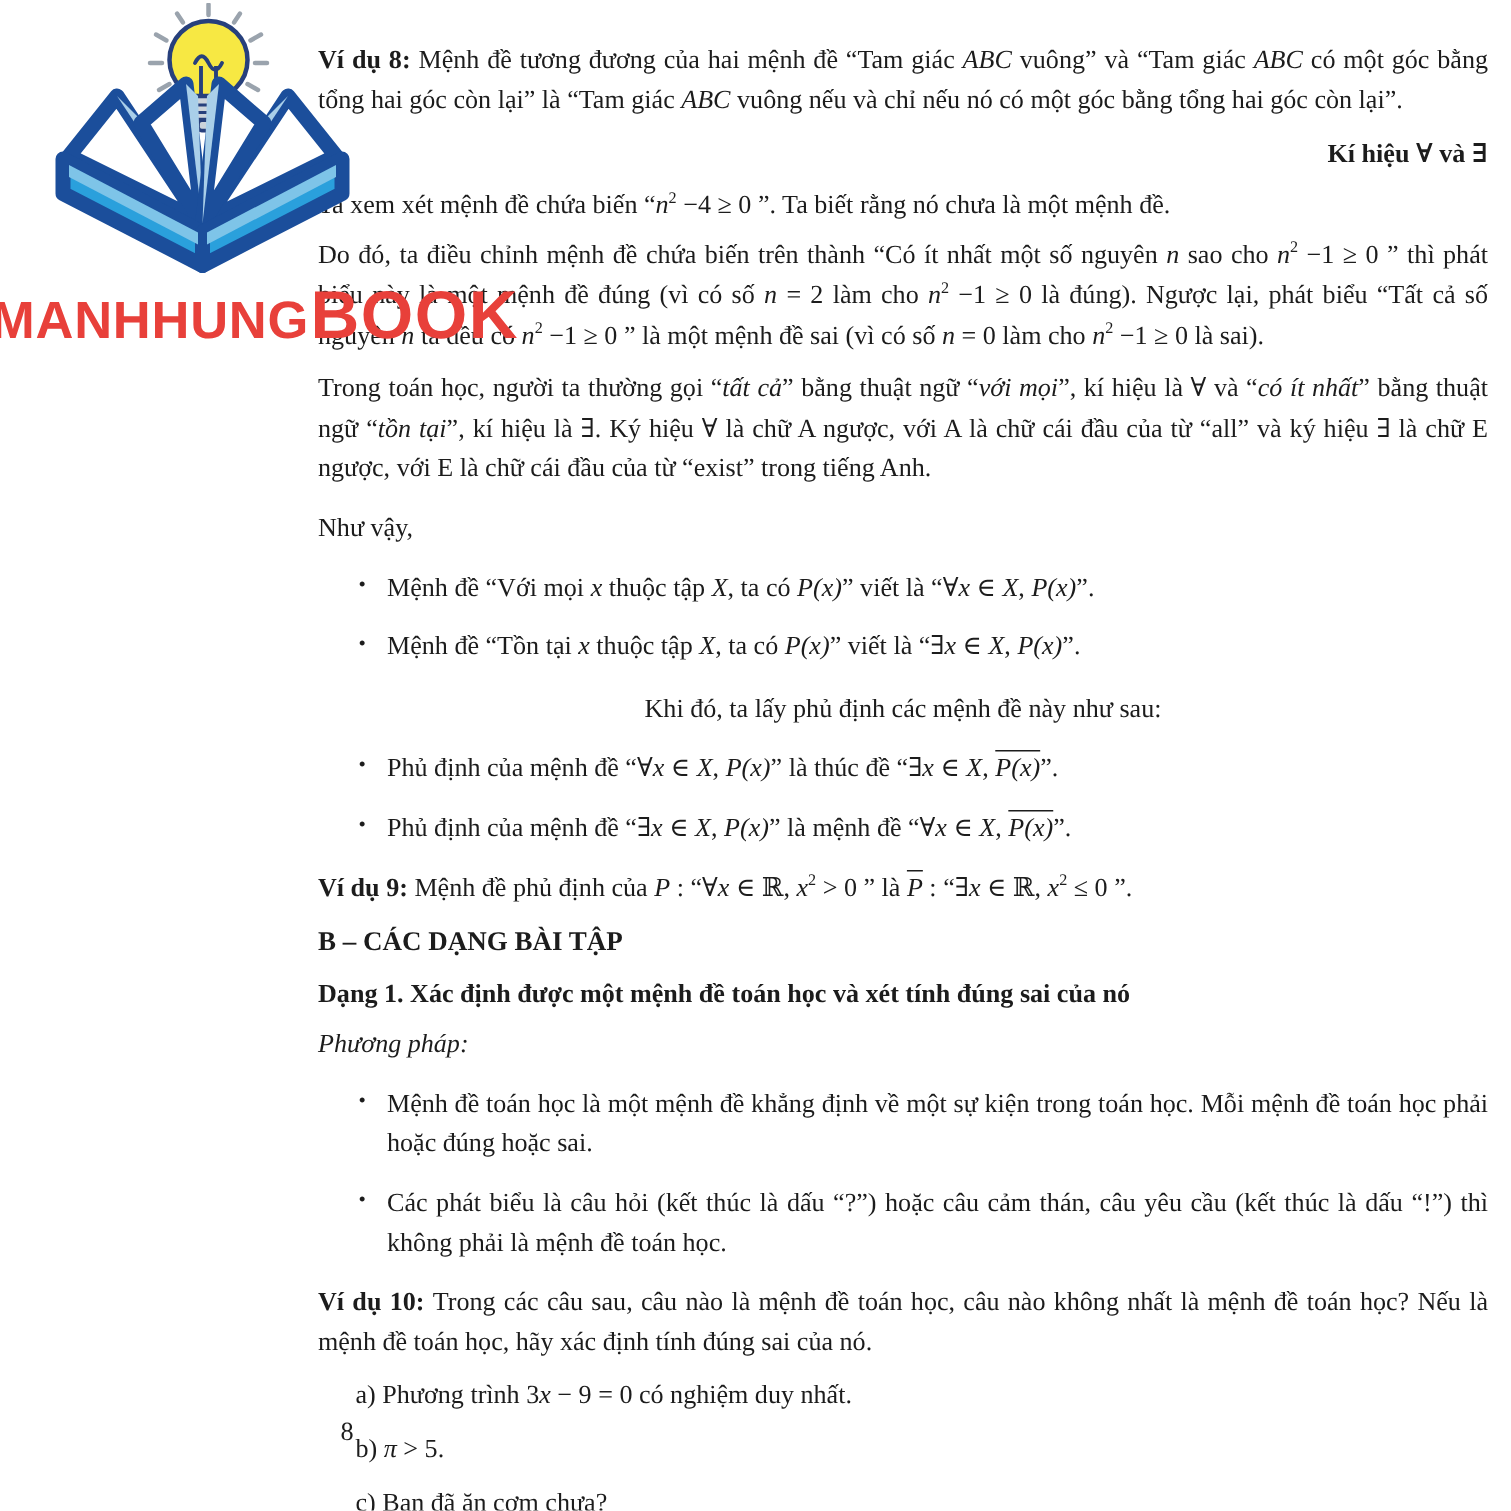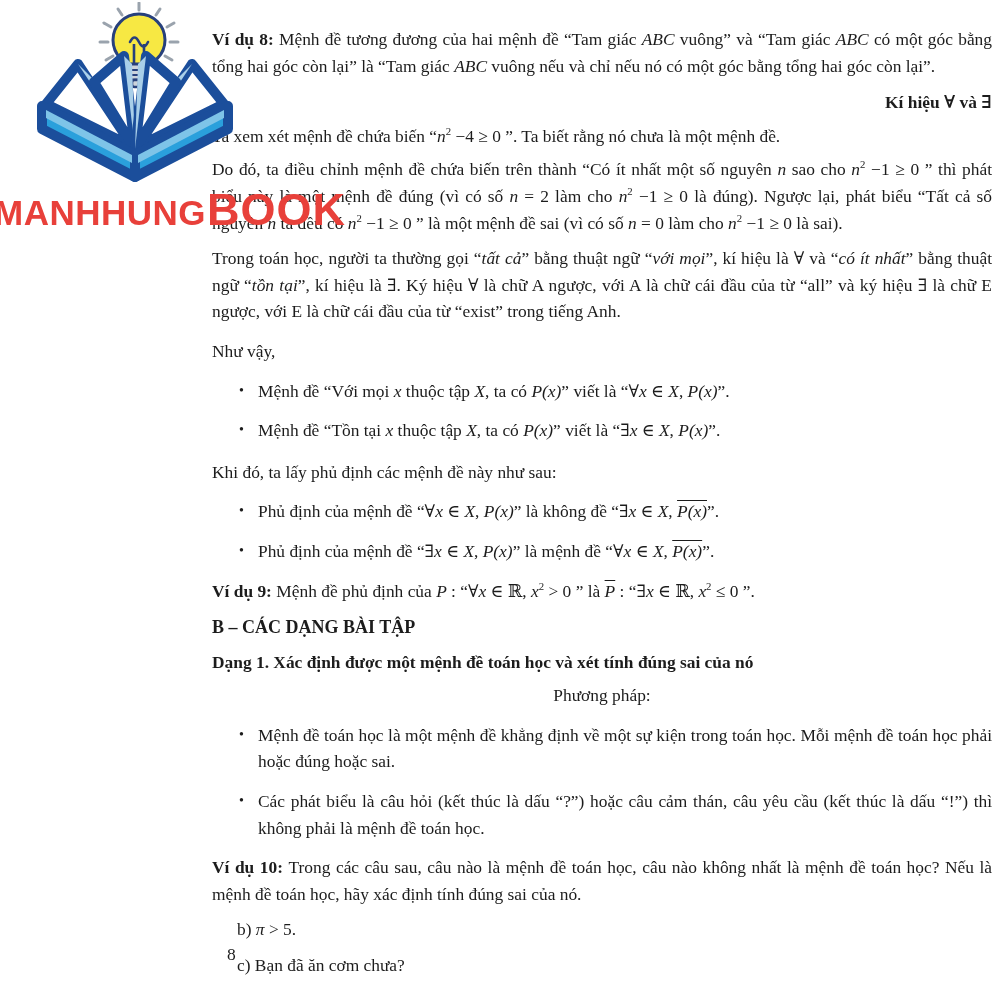--- a/index.html
+++ b/index.html
@@ -14,27 +14,27 @@
     font-size:17.4px;line-height:26.6px;text-align:justify;
   }
   .blk{margin:0 0 6px 0;}
   .p-example{margin:2px 0 8px;}
   .p1{margin-bottom:10px;}
   .h-symbol{font-weight:bold;text-align:right;padding-left:26px;margin:6px 0 7px;}
   .p-ta{margin-bottom:7px;}
   .p-dodo{margin-bottom:9px;}
   .p-trong{margin-bottom:13px;}
   .p-nhuvay{text-align:left;margin-bottom:5px;}
-  .p-khido{text-align:left;margin:15px 0 5px;}
+  .p-khido{text-align:center;margin:15px 0 5px;}
   .bullet{position:relative;padding-left:46px;margin:13px 0;}
   .bullet .marker{position:absolute;left:27px;top:0;font-size:14px;}
   .vd9{text-align:left;margin:11px 0 10px;}
   .h-section{font-weight:bold;text-align:left;margin:9px 0 8px;font-size:18px;}
   .h-type{font-weight:bold;text-align:left;margin:5px 0 7px;}
-  .method{text-align:center;margin:0 0 3px;}
+  .method{font-style:italic;text-align:left;margin:0 0 3px;}
   .vd10{margin:7px 0 4px;}
   .item{text-align:left;padding-left:25px;margin:9px 0;}
   
   .r-b{font-weight:bold;}
   .r-i{font-style:italic;}
   .r-s{font-size:0.62em;vertical-align:super;line-height:0;}
   .r-o{text-decoration:overline;}
   
   .page-num{position:absolute;left:227px;top:944px;z-index:1;font-size:17.5px;}
   
@@ -103,26 +103,27 @@
 <div class="text-col">
     <div class="blk p-example p1"><span class="r-b">Ví dụ 8: </span><span>Mệnh đề tương đương của hai mệnh đề “Tam giác </span><span class="r-i">ABC</span><span> vuông” và “Tam giác </span><span class="r-i">ABC</span><span> có một góc bằng tổng hai góc còn lại” là “Tam giác </span><span class="r-i">ABC</span><span> vuông nếu và chỉ nếu nó có một góc bằng tổng hai góc còn lại”.</span></div>
     <div class="blk h-symbol"><span>Kí hiệu  ∀  và  ∃</span></div>
     <div class="blk p-ta"><span>Ta xem xét mệnh đề chứa biến “</span><span class="r-i">n</span><span class="r-s">2</span><span> −4 ≥ 0 ”. Ta biết rằng nó chưa là một mệnh đề.</span></div>
     <div class="blk p-dodo"><span>Do đó, ta điều chỉnh mệnh đề chứa biến trên thành “Có ít nhất một số nguyên </span><span class="r-i">n</span><span> sao cho </span><span class="r-i">n</span><span class="r-s">2</span><span> −1 ≥ 0 ” thì phát biểu này là một mệnh đề đúng (vì có số </span><span class="r-i">n</span><span> = 2  làm cho </span><span class="r-i">n</span><span class="r-s">2</span><span> −1 ≥ 0  là đúng). Ngược lại, phát biểu “Tất cả số nguyên </span><span class="r-i">n</span><span> ta đều có </span><span class="r-i">n</span><span class="r-s">2</span><span> −1 ≥ 0 ” là một mệnh đề sai (vì có số </span><span class="r-i">n</span><span> = 0  làm cho </span><span class="r-i">n</span><span class="r-s">2</span><span> −1 ≥ 0  là sai).</span></div>
     <div class="blk p-trong"><span>Trong toán học, người ta thường gọi “</span><span class="r-i">tất cả</span><span>” bằng thuật ngữ “</span><span class="r-i">với mọi</span><span>”, kí hiệu là ∀  và “</span><span class="r-i">có ít nhất</span><span>” bằng thuật ngữ “</span><span class="r-i">tồn tại</span><span>”, kí hiệu là ∃. Ký hiệu ∀ là chữ A ngược, với A là chữ cái đầu của từ “all” và ký hiệu ∃ là chữ E ngược, với E là chữ cái đầu của từ “exist” trong tiếng Anh.</span></div>
     <div class="blk p-nhuvay"><span>Như vậy,</span></div>
     <div class="blk bullet"><span class="marker">•</span><span>Mệnh đề “Với mọi </span><span class="r-i">x</span><span> thuộc tập </span><span class="r-i">X</span><span>, ta có </span><span class="r-i">P(x)</span><span>” viết là “∀</span><span class="r-i">x</span><span> ∈ </span><span class="r-i">X</span><span>, </span><span class="r-i">P(x)</span><span>”.</span></div>
     <div class="blk bullet"><span class="marker">•</span><span>Mệnh đề “Tồn tại </span><span class="r-i">x</span><span> thuộc tập </span><span class="r-i">X</span><span>, ta có </span><span class="r-i">P(x)</span><span>” viết là “∃</span><span class="r-i">x</span><span> ∈ </span><span class="r-i">X</span><span>, </span><span class="r-i">P(x)</span><span>”.</span></div>
     <div class="blk p-khido"><span>Khi đó, ta lấy phủ định các mệnh đề này như sau:</span></div>
-    <div class="blk bullet"><span class="marker">•</span><span>Phủ định của mệnh đề “∀</span><span class="r-i">x</span><span> ∈ </span><span class="r-i">X</span><span>, </span><span class="r-i">P(x)</span><span>” là không đề “∃</span><span class="r-i">x</span><span> ∈ </span><span class="r-i">X</span><span>, </span><span class="r-i r-o">P(x)</span><span>”.</span></div>
+    <div class="blk bullet"><span class="marker">•</span><span>Phủ định của mệnh đề “∀</span><span class="r-i">x</span><span> ∈ </span><span class="r-i">X</span><span>, </span><span class="r-i">P(x)</span><span>” là thúc đề “∃</span><span class="r-i">x</span><span> ∈ </span><span class="r-i">X</span><span>, </span><span class="r-i r-o">P(x)</span><span>”.</span></div>
     <div class="blk bullet"><span class="marker">•</span><span>Phủ định của mệnh đề “∃</span><span class="r-i">x</span><span> ∈ </span><span class="r-i">X</span><span>, </span><span class="r-i">P(x)</span><span>” là mệnh đề “∀</span><span class="r-i">x</span><span> ∈ </span><span class="r-i">X</span><span>, </span><span class="r-i r-o">P(x)</span><span>”.</span></div>
     <div class="blk vd9"><span class="r-b">Ví dụ 9: </span><span>Mệnh đề phủ định của </span><span class="r-i">P</span><span> : “∀</span><span class="r-i">x</span><span> ∈ ℝ, </span><span class="r-i">x</span><span class="r-s">2</span><span> &gt; 0 ” là </span><span class="r-i r-o">P</span><span> : “∃</span><span class="r-i">x</span><span> ∈ ℝ, </span><span class="r-i">x</span><span class="r-s">2</span><span> ≤ 0 ”.</span></div>
     <div class="blk h-section"><span>B – CÁC DẠNG BÀI TẬP</span></div>
     <div class="blk h-type"><span>Dạng 1. Xác định được một mệnh đề toán học và xét tính đúng sai của nó</span></div>
     <div class="blk method"><span>Phương pháp:</span></div>
     <div class="blk bullet"><span class="marker">•</span><span>Mệnh đề toán học là một mệnh đề khẳng định về một sự kiện trong toán học. Mỗi mệnh đề toán học phải hoặc đúng hoặc sai.</span></div>
     <div class="blk bullet"><span class="marker">•</span><span>Các phát biểu là câu hỏi (kết thúc là dấu “?”) hoặc câu cảm thán, câu yêu cầu (kết thúc là dấu “!”) thì không phải là mệnh đề toán học.</span></div>
     <div class="blk p-example vd10"><span class="r-b">Ví dụ 10: </span><span>Trong các câu sau, câu nào là mệnh đề toán học, câu nào không nhất là mệnh đề toán học? Nếu là mệnh đề toán học, hãy xác định tính đúng sai của nó.</span></div>
+    <div class="blk item"><span>a) Phương trình  3</span><span class="r-i">x</span><span> − 9 = 0  có nghiệm duy nhất.</span></div>
     <div class="blk item"><span>b) </span><span class="r-i">π</span><span> &gt; 5.</span></div>
     <div class="blk item"><span>c) Bạn đã ăn cơm chưa?</span></div>
   </div>
 
 <div class="page-num">8</div>
 
 </body></html>

